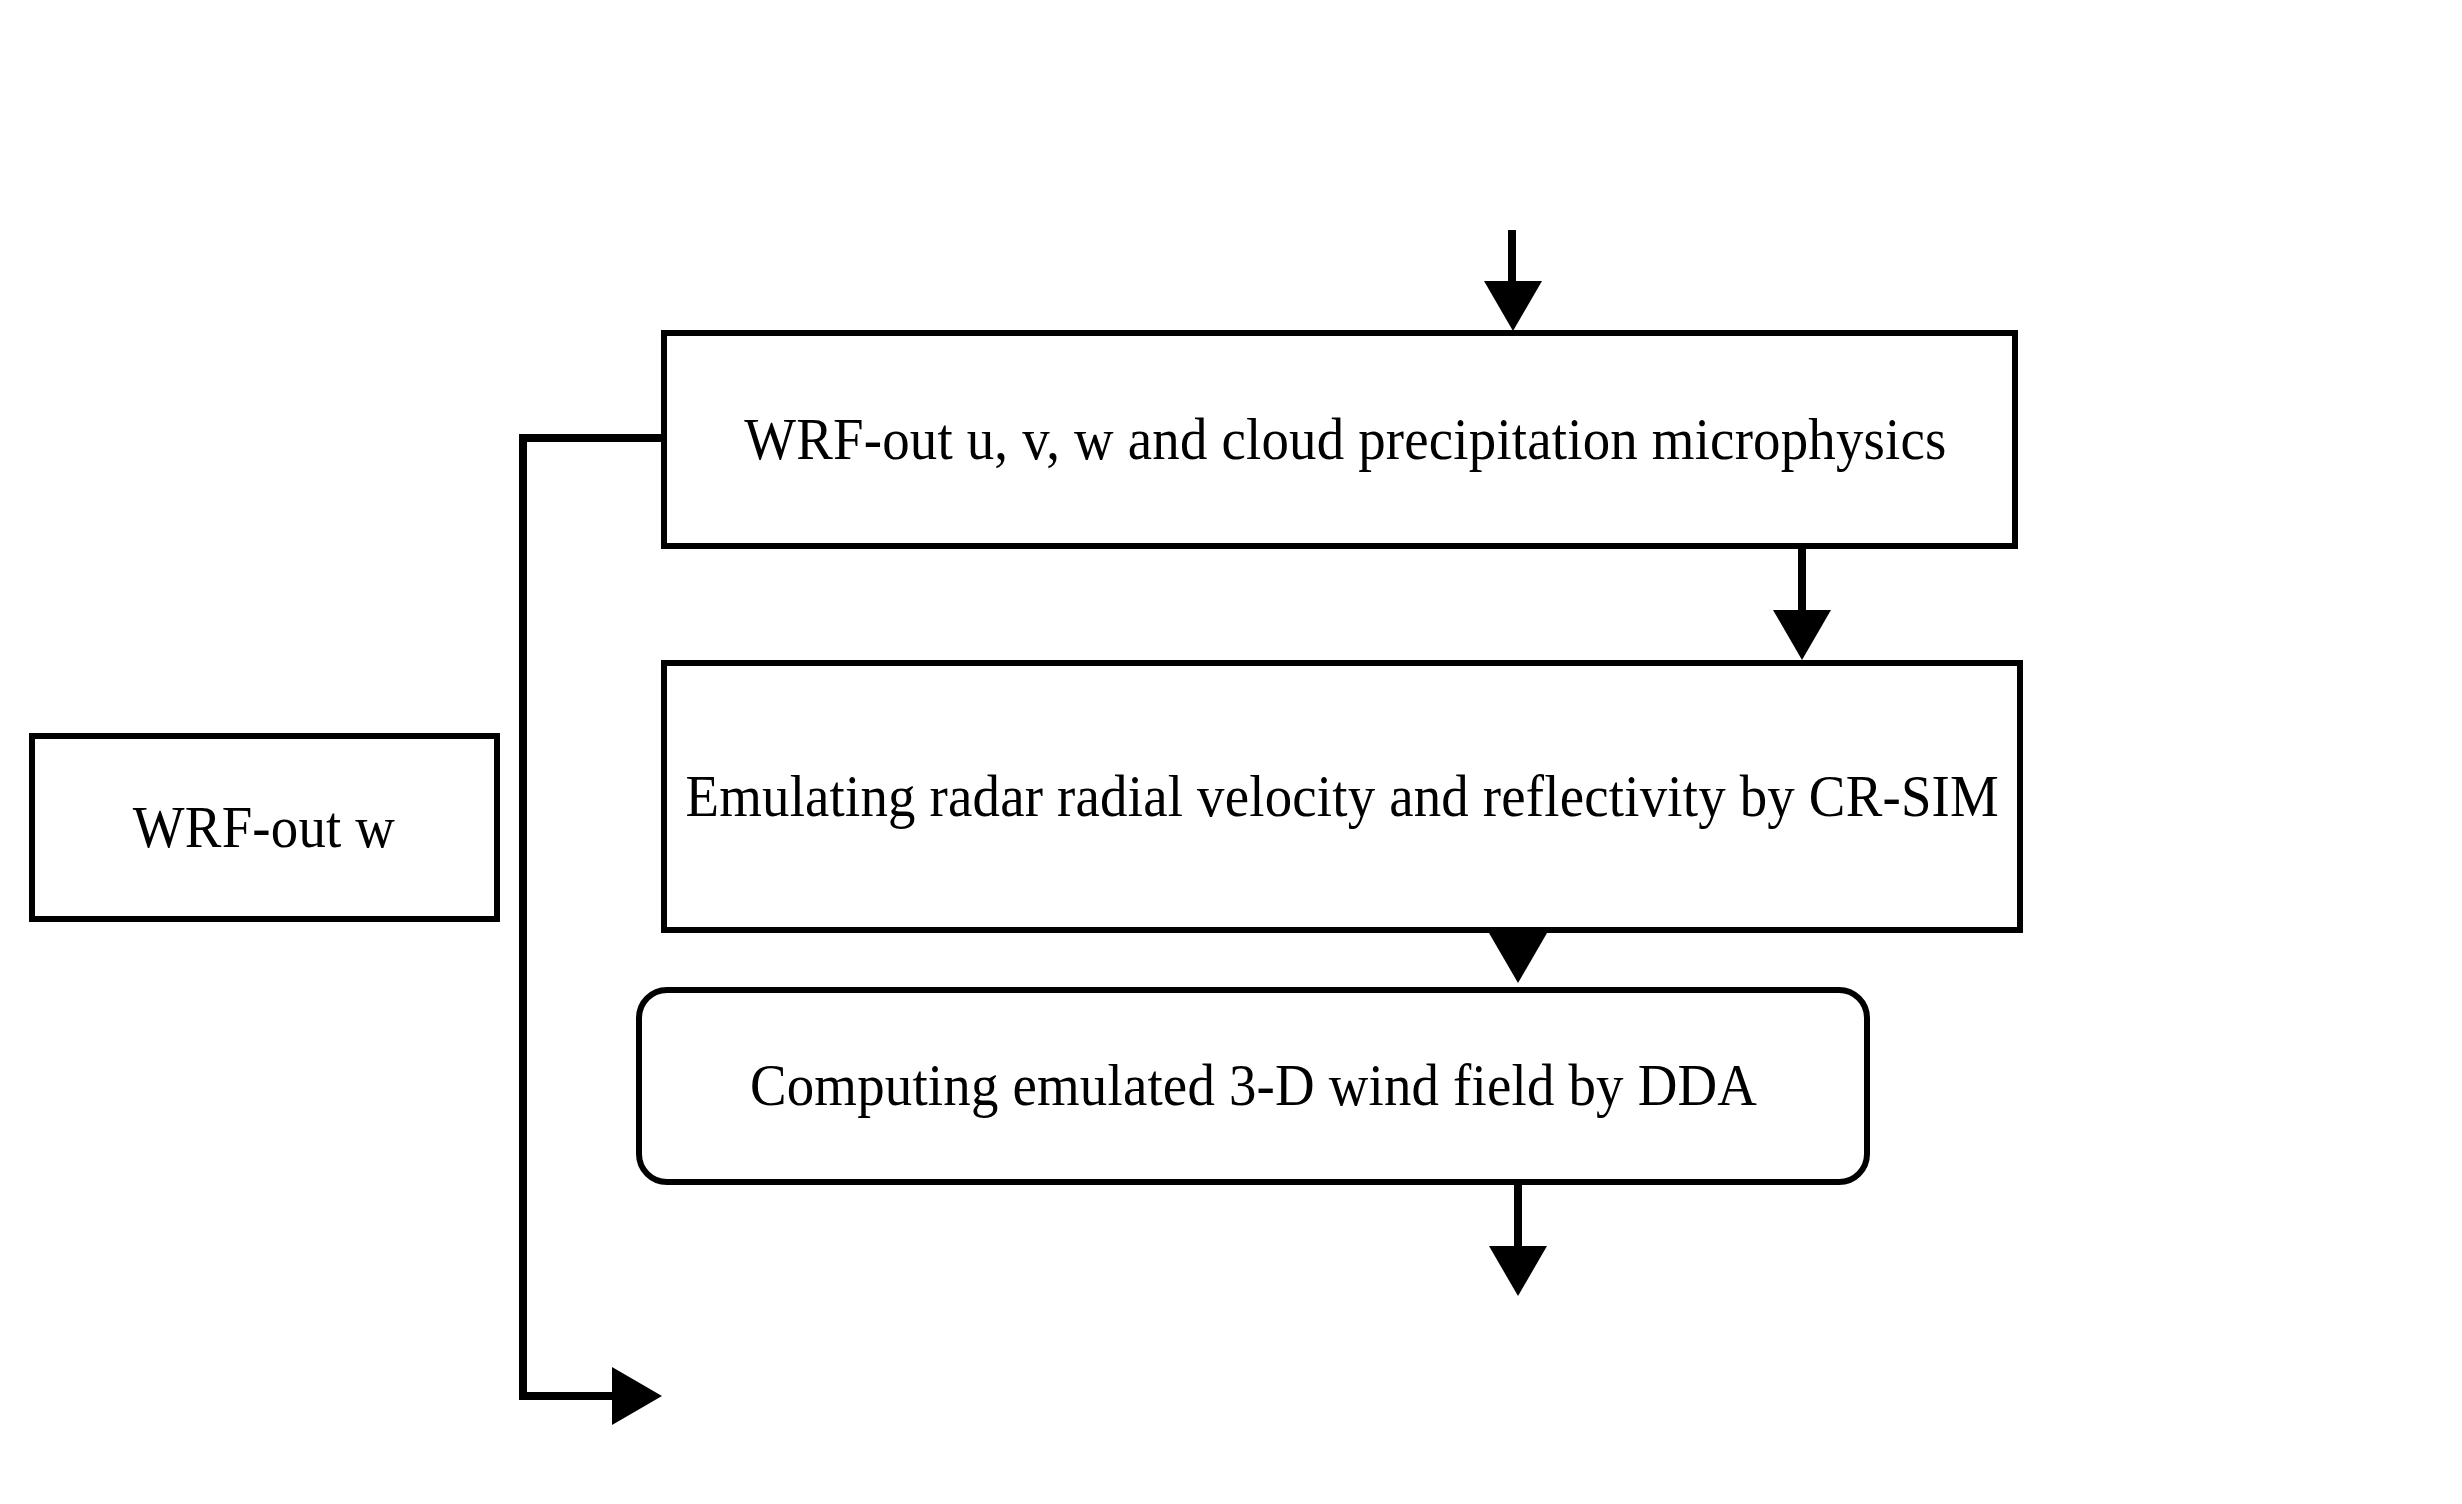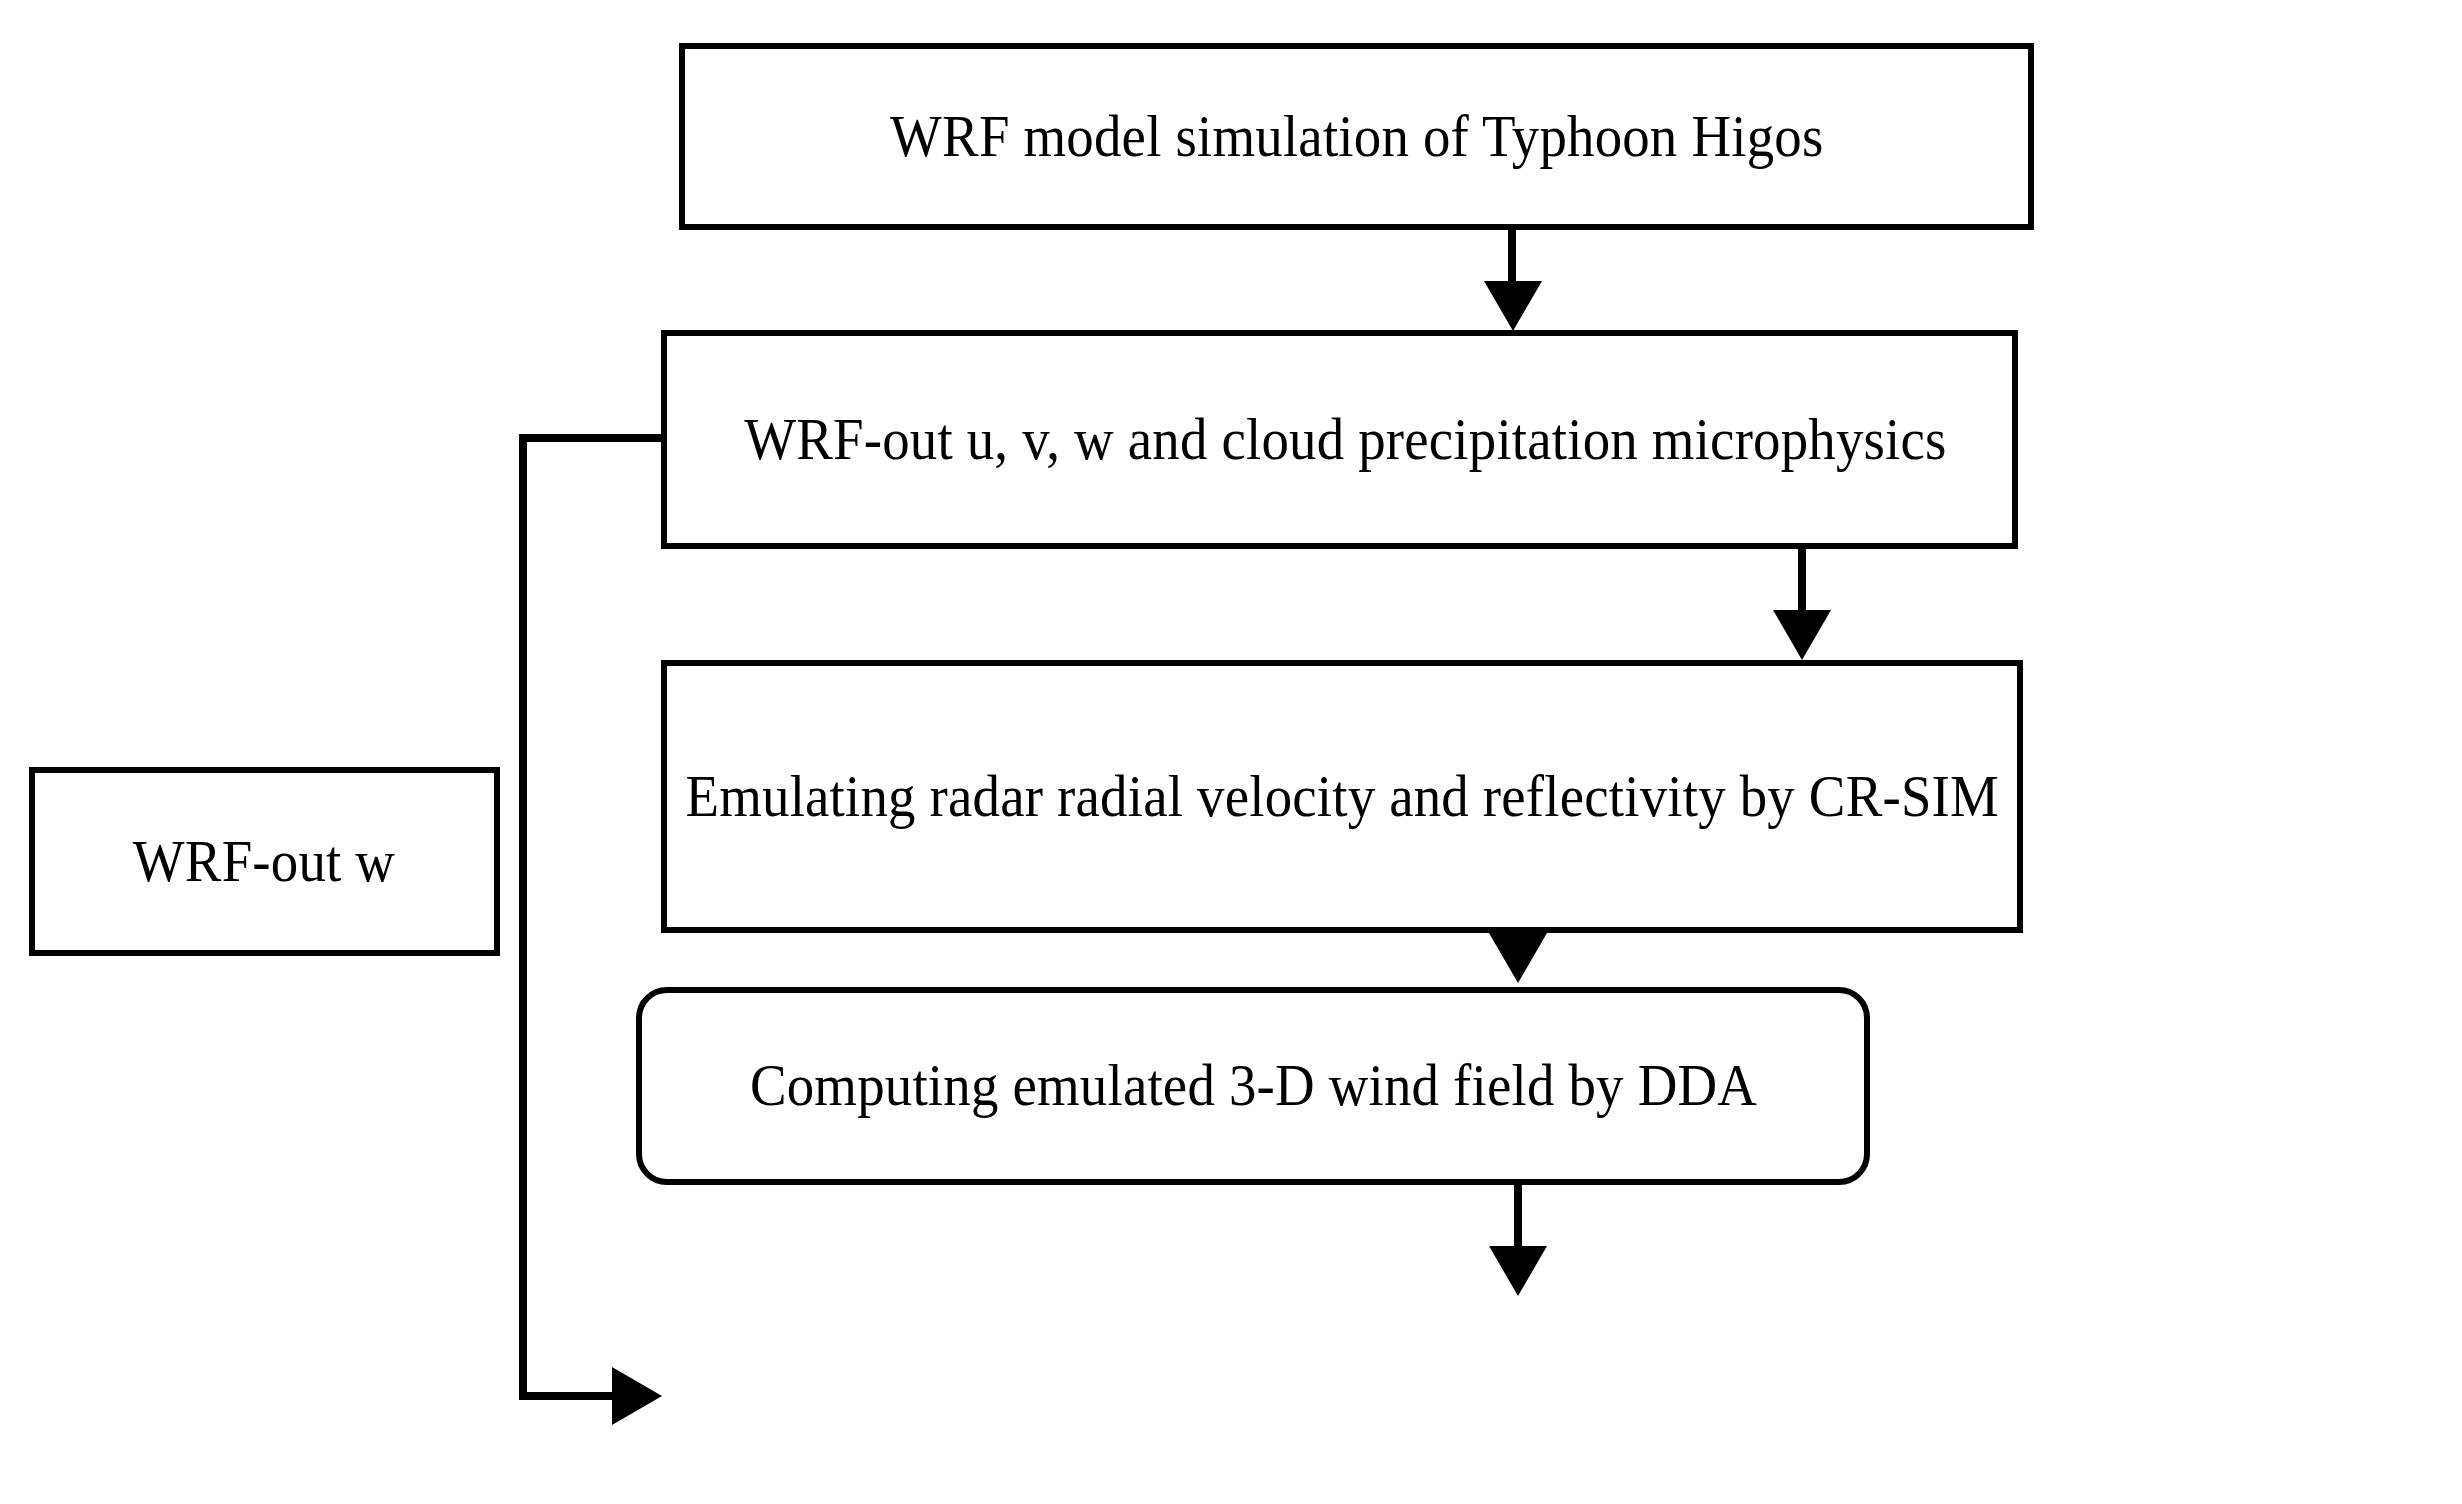--- a/index.html
+++ b/index.html
@@ -68,23 +68,20 @@
     border-bottom: 29px solid transparent;
     border-left: 50px solid #000000;
     z-index: 2;
   }
 </style>
 </head>
 <body>
 
 <div id="canvas">
 
-  <div class="node" id="node-wrf-model-simulation" style="left:679px; top:43px; width:1355px; height:187px;">
-    <span class="label">WRF model simulation of Typhoon Higos</span>
-  </div>
 
   <div class="conn-v" style="left:1508px; top:230px; height:57px;"></div>
   <div class="arrow-down" style="left:1484px; top:281px;"></div>
 
   <div class="node" id="node-wrf-out-uvw-microphysics" style="left:661px; top:330px; width:1357px; height:219px;padding-left:12px;">
     <span class="label">WRF-out u, v, w and cloud precipitation microphysics</span>
   </div>
 
   <div class="conn-v" style="left:1798px; top:549px; height:67px;"></div>
   <div class="arrow-down" style="left:1773px; top:610px;"></div>
@@ -97,21 +94,21 @@
   <div class="arrow-down" style="left:1489px; top:933px;"></div>
 
   <div class="node" id="node-computing-wind-field" style="left:636px; top:987px; width:1234px; height:198px;border-radius:31px;">
     <span class="label">Computing emulated 3-D wind field by DDA</span>
   </div>
 
   <div class="conn-v" style="left:1514px; top:1185px; height:65px;"></div>
   <div class="arrow-down" style="left:1489px; top:1246px;"></div>
 
 
-  <div class="node" id="node-wrf-out-w" style="left:29px; top:767px; width:471px; height:189px;justify-content:center;">
+  <div class="node" id="node-wrf-out-w" style="left:29px; top:733px; width:471px; height:189px;justify-content:center;">
     <span class="label">WRF-out w</span>
   </div>
 
   <div class="conn-h" style="left:519px; top:434px; width:145px;"></div>
 
   <div class="conn-v" style="left:519px; top:434px; height:965px;"></div>
 
   <div class="conn-h" style="left:519px; top:1392px; width:110px;"></div>
 
   <div class="arrow-right" style="left:612px; top:1367px;"></div>

